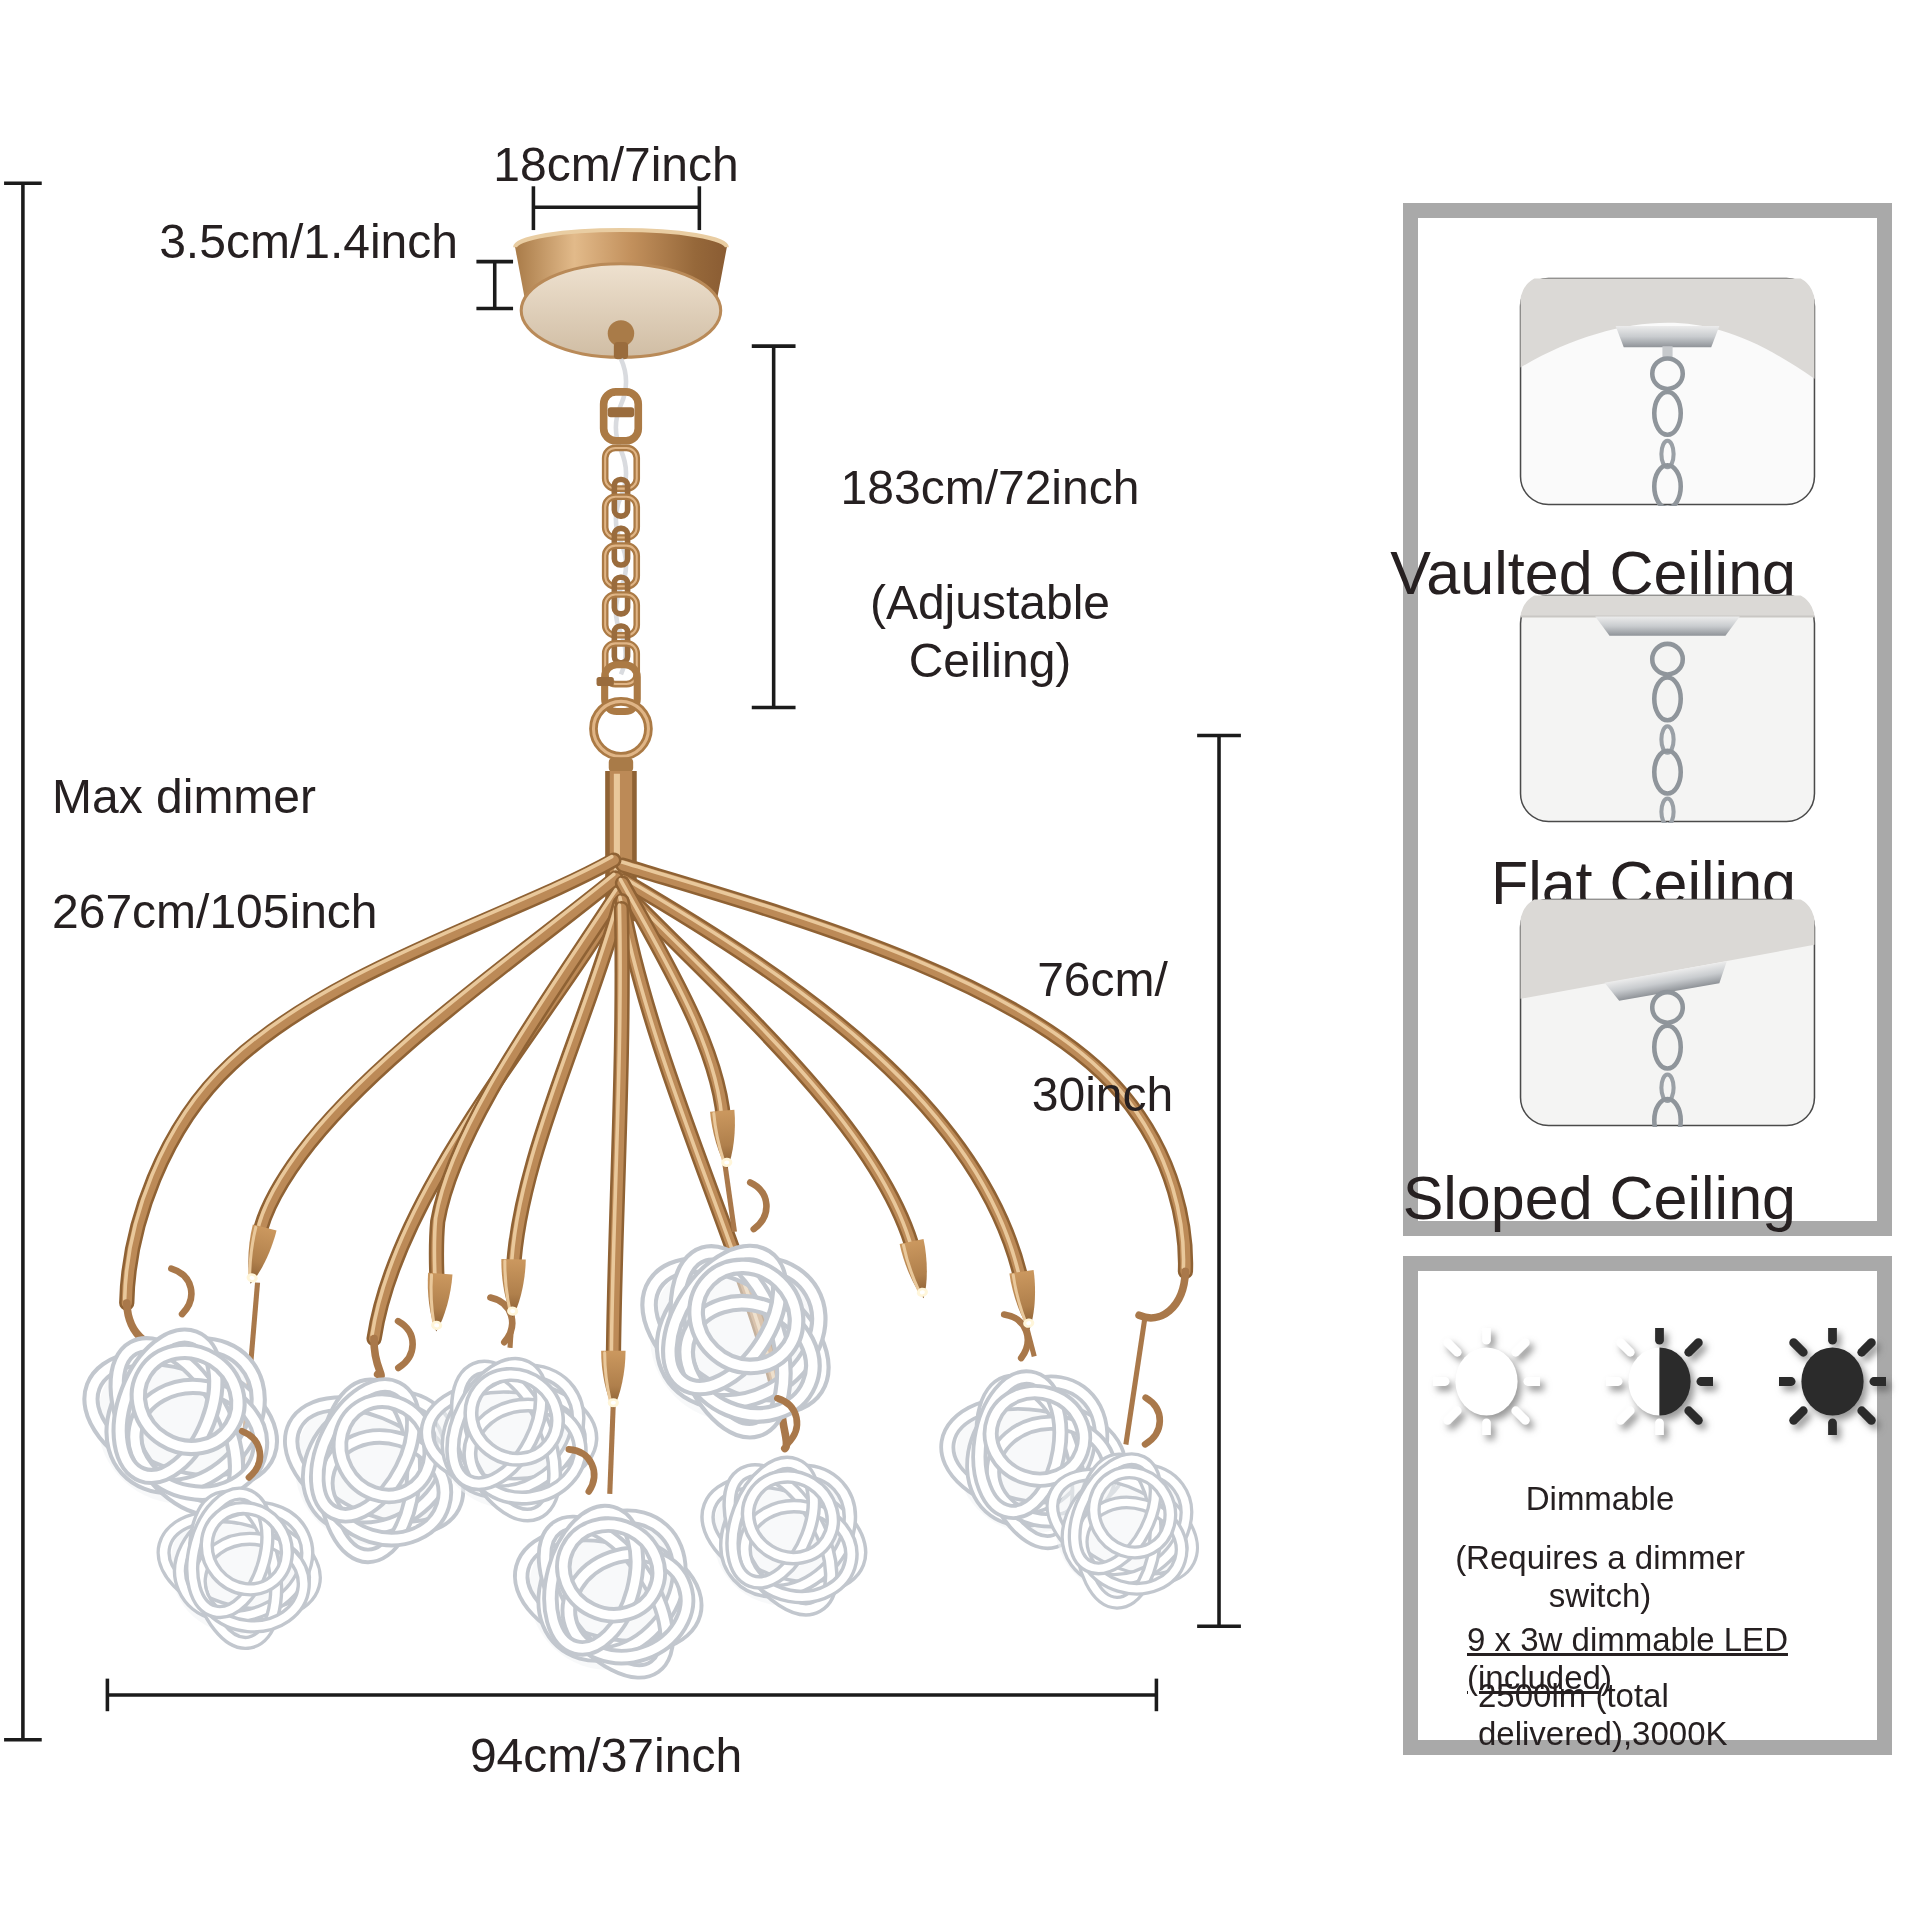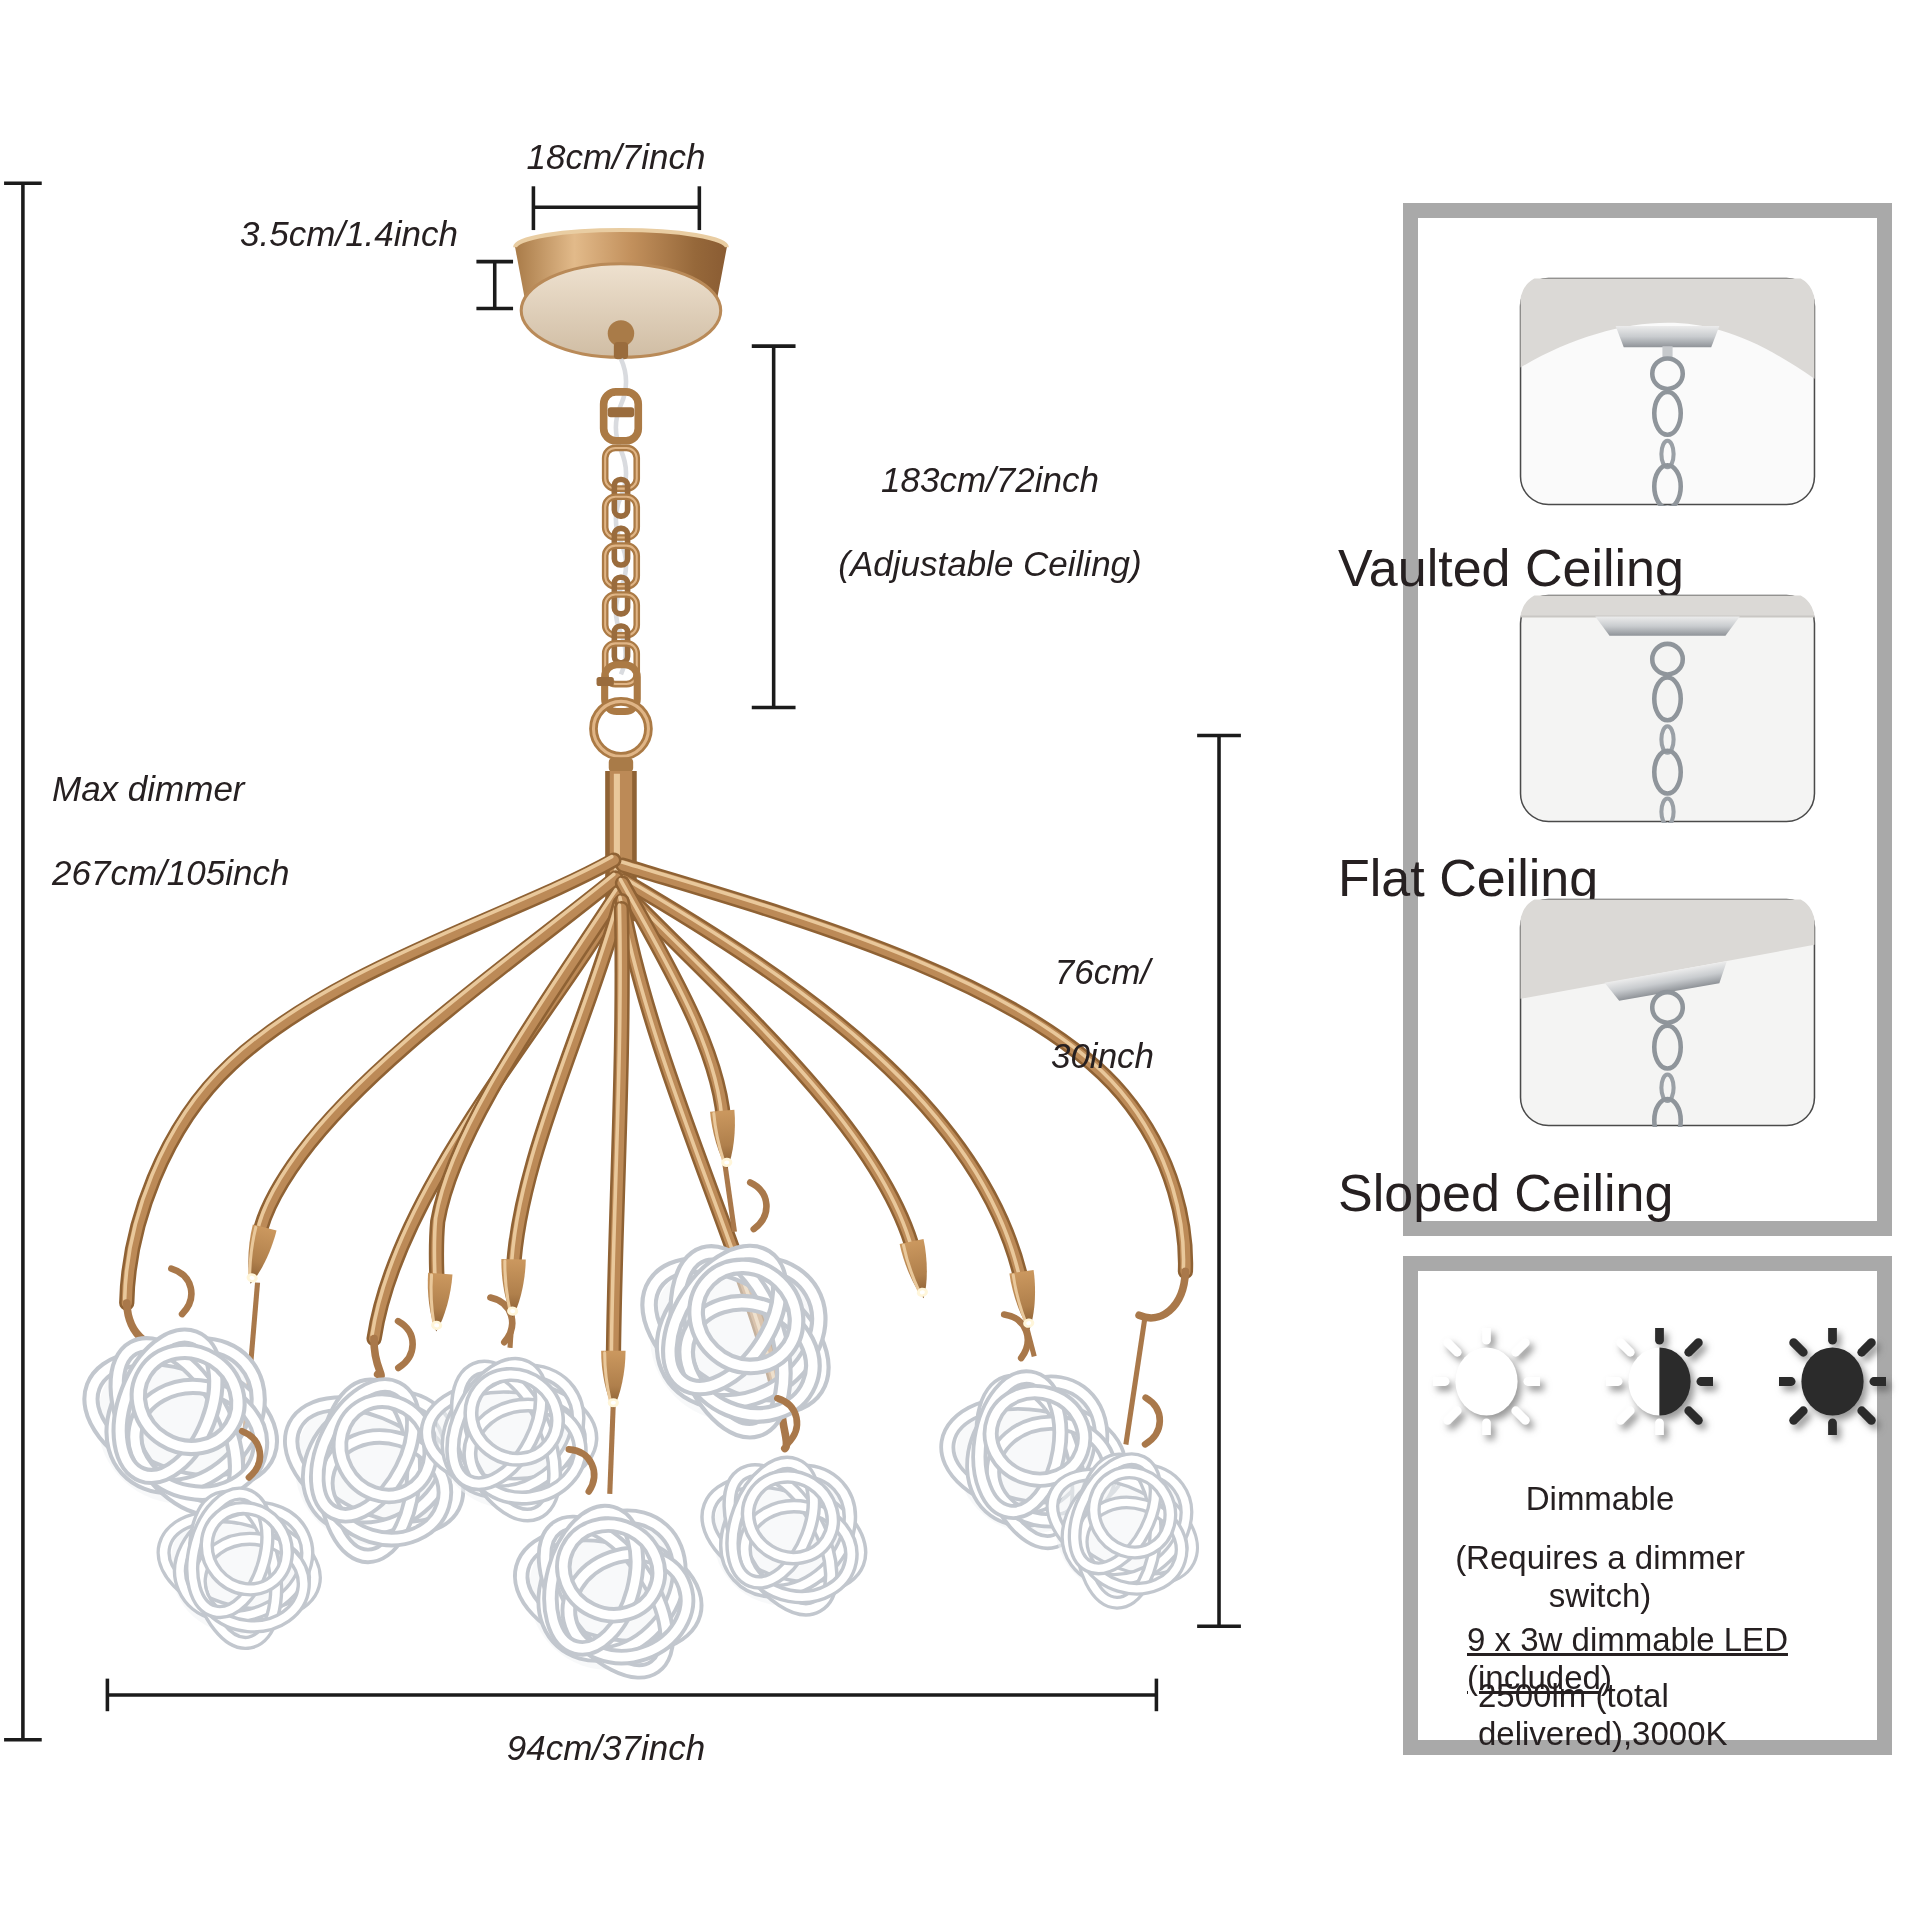--- a/index.html
+++ b/index.html
@@ -5,31 +5,31 @@
   :root{
     --text:#262021; --line:#1b1b1b; --gold:#b5854f; --gold-dark:#8a5c33;
     --gold-light:#e8c79b; --glass:#c2c7ce; --panel-border:#a9a9a9;
     --tile-bg:#f1f1f0; --silver:#979da3;
   }
   html,body{margin:0;padding:0;background:#fff;}
   body{width:1926px;height:1926px;position:relative;overflow:hidden;
        font-family:"Liberation Sans", sans-serif;color:var(--text);}
   .canvas{position:absolute;inset:0;}
   svg.art{position:absolute;left:0;top:0;width:1926px;height:1926px;}
-  .lbl{position:absolute;font-size:35px;line-height:1.2;color:var(--text);white-space:pre-line;font-style:italic;}
+  .lbl{position:absolute;font-size:48px;line-height:1.2;color:var(--text);white-space:pre-line;}
   .c{text-align:center;} .r{text-align:right;} .l{text-align:left;}
   
   .panel{position:absolute;left:1403px;width:489px;background:#fff;
          border:15.3px solid var(--panel-border);box-sizing:border-box;}
   #panel-ceiling{top:203px;height:1033px;}
   #panel-dimming{top:1256px;height:499px;}
   .tile{position:absolute;left:101px;width:297px;height:229px;}
   .tile svg{width:100%;height:100%;display:block;}
-  .tile-label{position:absolute;left:0;width:458px;text-align:left;
-              font-size:52px;color:var(--text);}
+  .tile-label{position:absolute;left:0;width:458px;text-align:right;
+              font-size:61px;color:var(--text);}
   .suns{position:absolute;top:57px;left:0;width:458px;display:flex;
         justify-content:center;gap:66px;padding-left:12.7px;}
   .sun{width:107px;height:107px;filter:drop-shadow(4.6px 5.6px 3.6px rgba(70,70,70,.55));}
   .dim-line{position:absolute;width:364px;font-size:33px;color:var(--text);}
 </style>
 </head>
 <body>
 
 <div class="canvas">
 

